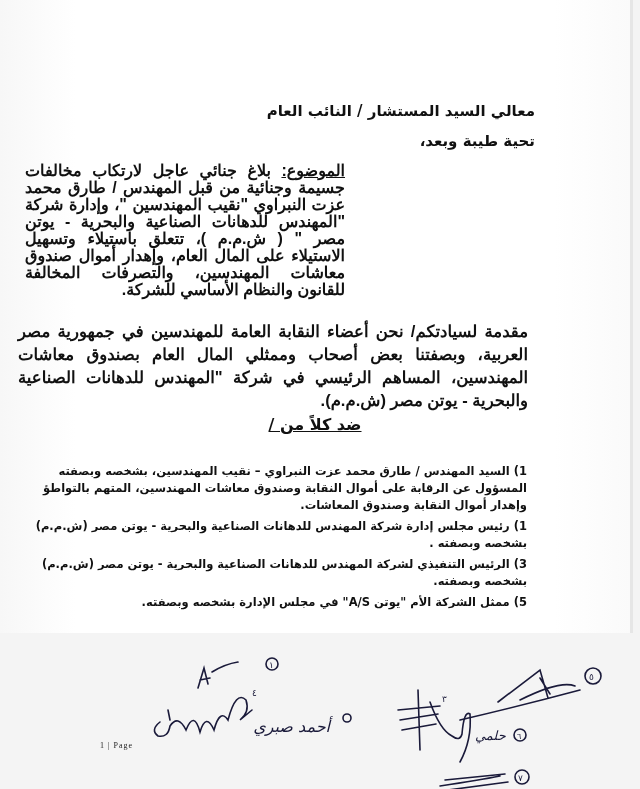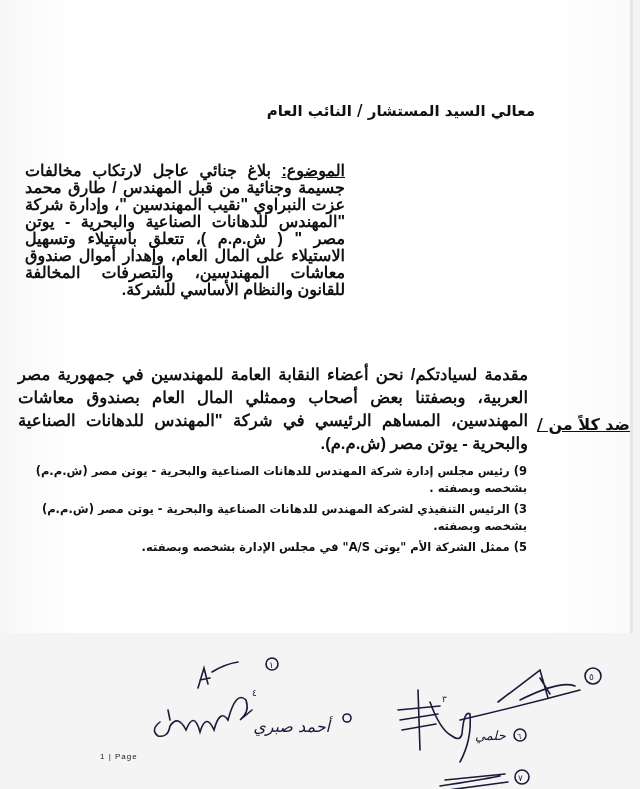--- a/index.html
+++ b/index.html
@@ -20,61 +20,62 @@
   .subject {
     right: 285px; top: 162px; width: 320px;
     font-family: "Liberation Sans", sans-serif; font-size: 16px; line-height: 17px;
     text-align: justify;
   }
   .subject .label { text-decoration: underline; }
   .intro {
     right: 102px; top: 320px; width: 510px;
     font-family: "Liberation Sans", sans-serif; font-size: 16.5px; line-height: 23px;
     text-align: justify;
-    margin-top: 43px;
   }
   .against {
-    left: 0; right: 0; top: 415px; font-size: 16px;
+    left: 0; right: 0; top: 415px; text-align: center; font-size: 16px;
   }
   .against span { text-decoration: underline; }
   .items {
     right: 103px; top: 463px; width: 505px;
     font-size: 11.5px; line-height: 17px;
   }
   .items .item { margin-bottom: 4px; }
   .items .item.spaced { margin-top: 4px; }
   .footer {
     position: absolute; left: 100px; top: 741px;
-    font-family: Liberation Sans, sans-serif; font-size: 8px; letter-spacing: 1px; color: #222; margin-top: 11px;
+    font-family: Liberation Serif, serif; font-size: 8px; letter-spacing: 1px; color: #222;
   }
   .sigs { position: absolute; left: 0; top: 650px; width: 640px; height: 139px; }
   .sigs path, .sigs circle { fill: none; stroke: #1a1a3a; stroke-width: 1.6; stroke-linecap: round; }
   .sigs text { fill: #1a1a3a; font-family: "DejaVu Sans", sans-serif; }
 </style>
 </head>
 <body>
 
 <div class="page">
 
   <div class="rtl salutation">
     <div>معالي السيد المستشار / النائب العام</div>
+    <div>تحية طيبة وبعد،</div>
   </div>
 
   <div class="rtl subject">
     <span class="label">الموضوع:</span><span> بلاغ جنائي عاجل لارتكاب مخالفات جسيمة وجنائية من قبل المهندس / طارق محمد عزت النبراوي "نقيب المهندسين "، وإدارة شركة "المهندس للدهانات الصناعية والبحرية - يوتن مصر " ( ش.م.م )، تتعلق باستيلاء وتسهيل الاستيلاء على المال العام، وإهدار أموال صندوق معاشات المهندسين، والتصرفات المخالفة للقانون والنظام الأساسي للشركة.</span>
   </div>
 
   <div class="rtl intro">مقدمة لسيادتكم/ نحن أعضاء النقابة العامة للمهندسين في جمهورية مصر العربية، وبصفتنا بعض أصحاب وممثلي المال العام بصندوق معاشات المهندسين، المساهم الرئيسي في شركة "المهندس للدهانات الصناعية والبحرية - يوتن مصر (ش.م.م).</div>
 
   <div class="rtl against">
     <span>ضد كلاً من /</span>
   </div>
 
   <div class="rtl items">
-    <div class="item">9) رئيس مجلس إدارة شركة المهندس للدهانات الصناعية والبحرية - يوتن مصر (ش.م.م) بشخصه وبصفته .</div>
+    <div class="item">1) السيد المهندس / طارق محمد عزت النبراوي – نقيب المهندسين، بشخصه وبصفته المسؤول عن الرقابة على أموال النقابة وصندوق معاشات المهندسين، المتهم بالتواطؤ وإهدار أموال النقابة وصندوق المعاشات.</div>
+    <div class="item">1) رئيس مجلس إدارة شركة المهندس للدهانات الصناعية والبحرية - يوتن مصر (ش.م.م) بشخصه وبصفته .</div>
     <div class="item spaced">3) الرئيس التنفيذي لشركة المهندس للدهانات الصناعية والبحرية - يوتن مصر (ش.م.م) بشخصه وبصفته.</div>
     <div class="item spaced">5) ممثل الشركة الأم "يوتن A/S" في مجلس الإدارة بشخصه وبصفته.</div>
   </div>
 
   <svg class="sigs" viewBox="0 0 640 139">
     <g>
       <path d="M198 38 L204 18 L208 34 M200 30 L210 28 M212 22 Q225 14 238 12"></path>
       <circle cx="272" cy="14" r="6"></circle>
       <text x="269" y="18" font-size="9">١</text>
     </g>

